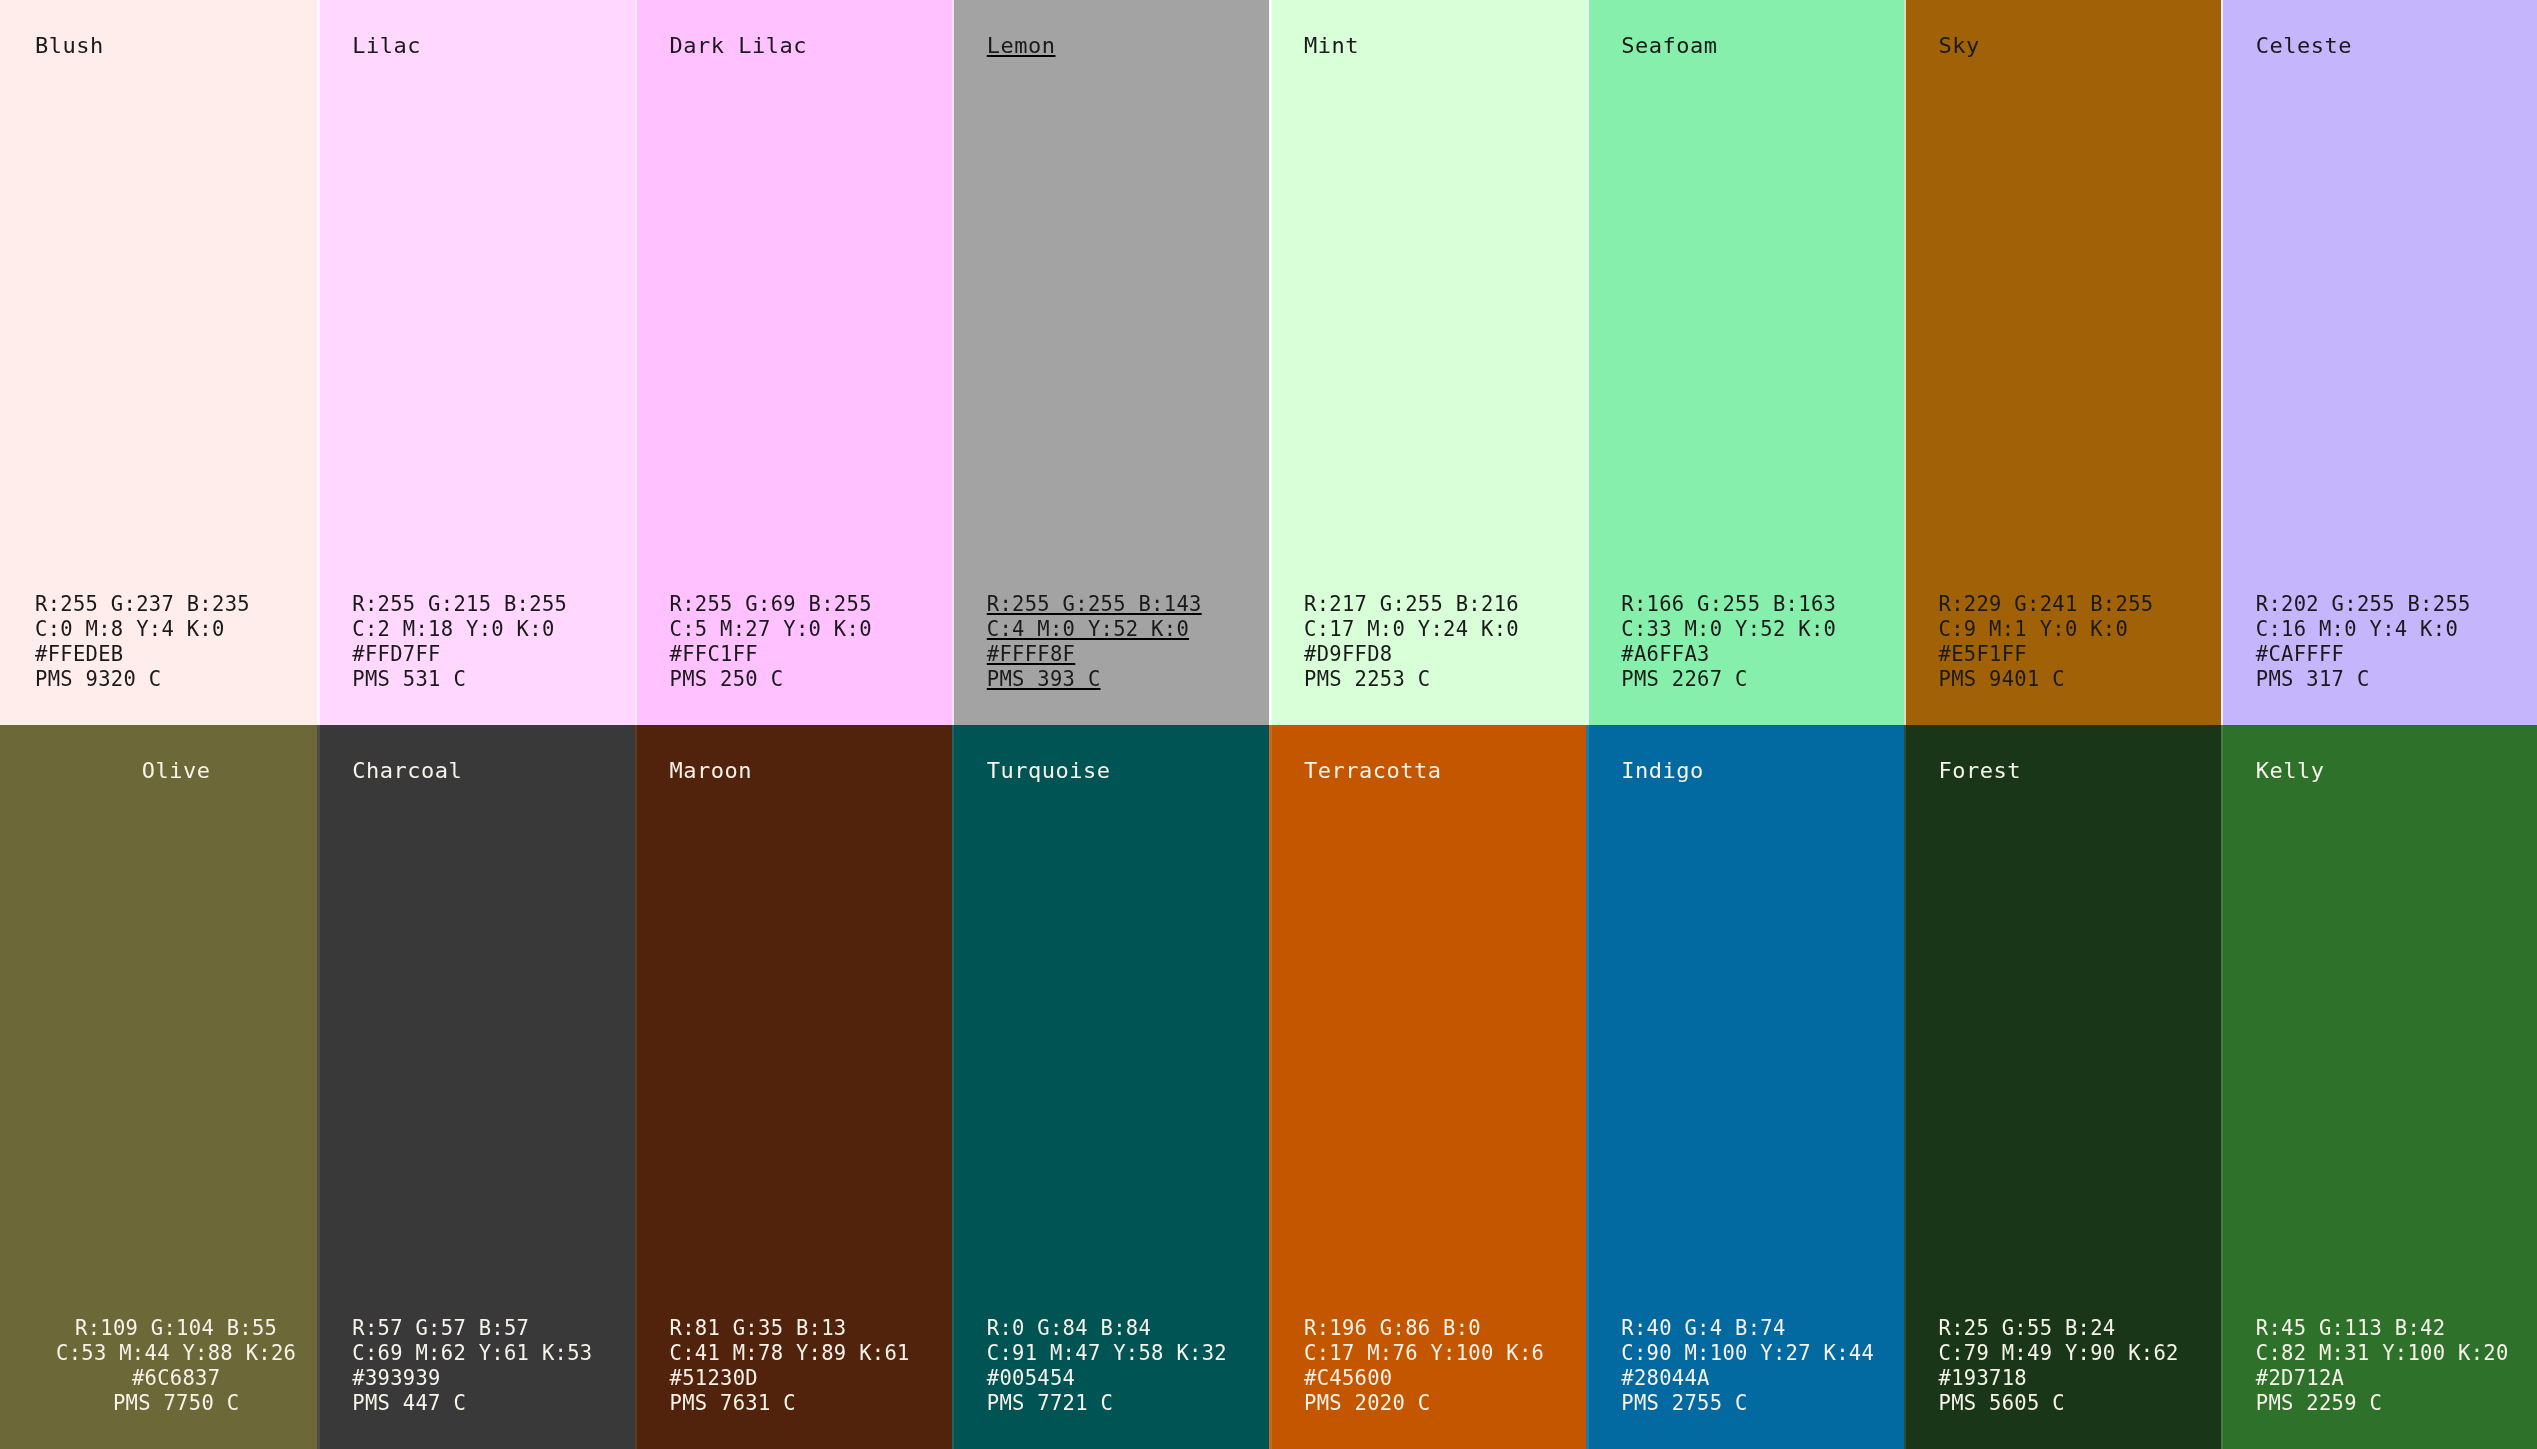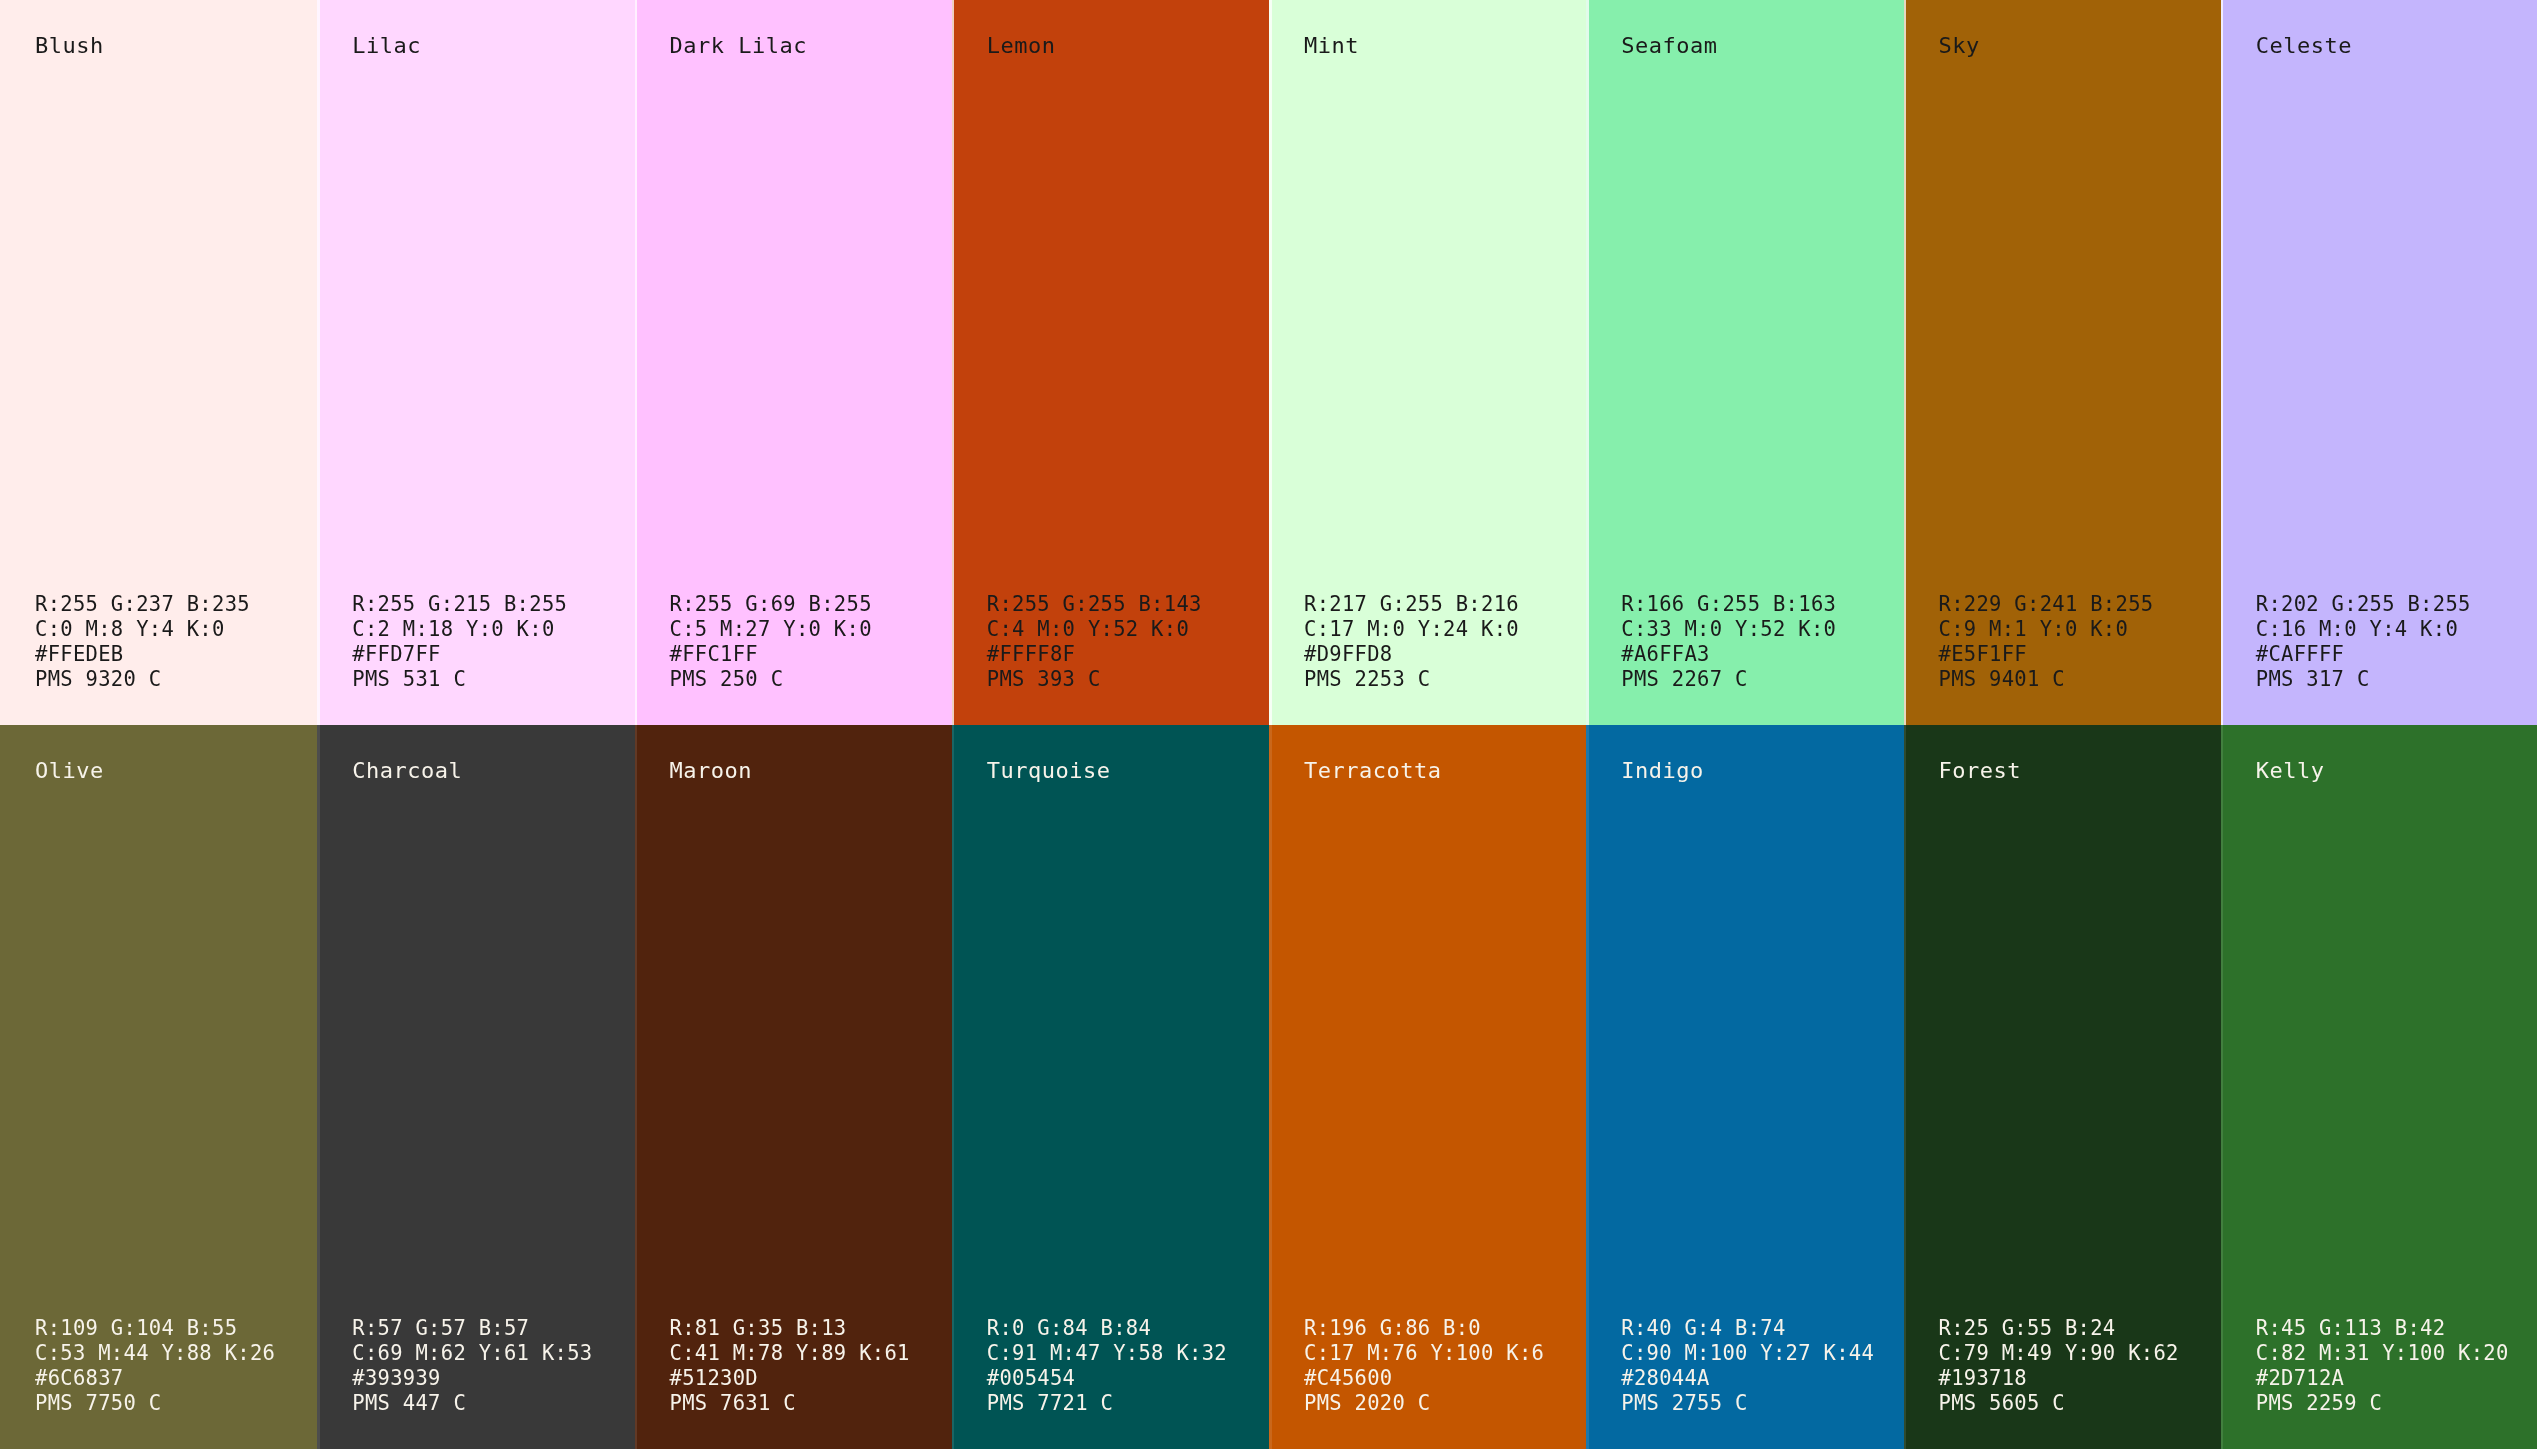--- a/index.html
+++ b/index.html
@@ -107,21 +107,21 @@
       </div>
       <div class="swatch" style="background: rgb(255, 193, 255);">
         <div class="swatch-name">Dark Lilac</div>
         <div class="swatch-specs">
           <span class="spec-line">R:255 G:69 B:255</span>
           <span class="spec-line">C:5 M:27 Y:0 K:0</span>
           <span class="spec-line">#FFC1FF</span>
           <span class="spec-line">PMS 250 C</span>
         </div>
       </div>
-      <div class="swatch" style="background: #c2410c;">
+      <div class="swatch" style="background: #a3a3a3; text-decoration: underline;">
         <div class="swatch-name">Lemon</div>
         <div class="swatch-specs">
           <span class="spec-line">R:255 G:255 B:143</span>
           <span class="spec-line">C:4 M:0 Y:52 K:0</span>
           <span class="spec-line">#FFFF8F</span>
           <span class="spec-line">PMS 393 C</span>
         </div>
       </div>
       <div class="swatch" style="background: rgb(217, 255, 216);">
         <div class="swatch-name">Mint</div>
@@ -154,21 +154,21 @@
         <div class="swatch-name">Celeste</div>
         <div class="swatch-specs">
           <span class="spec-line">R:202 G:255 B:255</span>
           <span class="spec-line">C:16 M:0 Y:4 K:0</span>
           <span class="spec-line">#CAFFFF</span>
           <span class="spec-line">PMS 317 C</span>
         </div>
       </div>
     </div>
     <div class="swatch-row row-dark">
-      <div class="swatch" style="background: rgb(108, 104, 55);">
+      <div class="swatch" style="background: rgb(108, 104, 55); text-align: center;">
         <div class="swatch-name">Olive</div>
         <div class="swatch-specs">
           <span class="spec-line">R:109 G:104 B:55</span>
           <span class="spec-line">C:53 M:44 Y:88 K:26</span>
           <span class="spec-line">#6C6837</span>
           <span class="spec-line">PMS 7750 C</span>
         </div>
       </div>
       <div class="swatch" style="background: rgb(57, 57, 57);">
         <div class="swatch-name">Charcoal</div>

